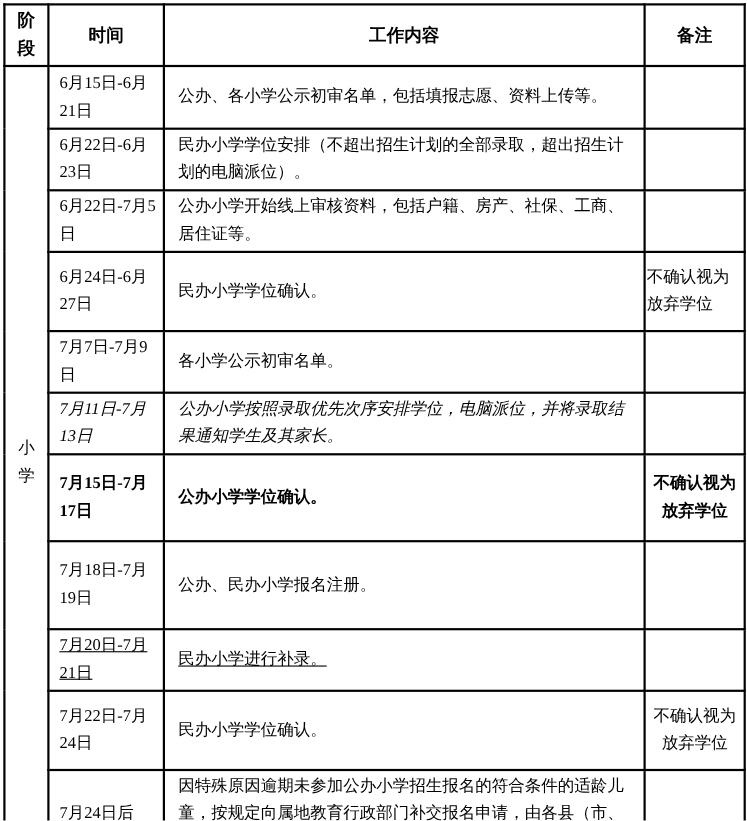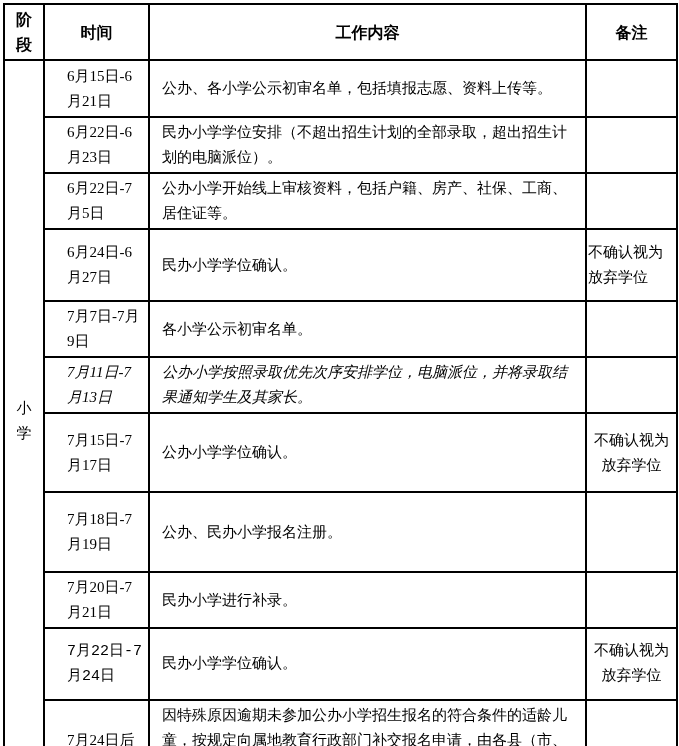--- a/index.html
+++ b/index.html
@@ -44,45 +44,45 @@
   }
   .vtext {
     display: inline-block;
     width: 1em;
     word-break: break-all;
     text-align: center;
     line-height: 25px;
   }
   td.time {
     text-align: left;
-    padding: 2px 6px 2px 22px;
+    padding: 2px 6px 2px 9px;
   }
   td.content {
     text-align: left;
     padding: 2px 10px 2px 12px;
   }
   td.remark {
     text-align: center;
     padding: 2px 1px;
   }
   td.remark.remark-left {
     text-align: left;
   }
   
   tr.hdr   { height: 53px; }
   tr.r0    { height: 57px; }
   tr.r1    { height: 55px; }
   tr.r2    { height: 52px; }
   tr.r3    { height: 72px; }
   tr.r4    { height: 51px; }
   tr.r5    { height: 55px; font-style: italic; }
-  tr.r6    { height: 79px; }
+  tr.r6    { height: 79px; font-weight: bold; }
   tr.r7    { height: 80px; }
-  tr.r8    { height: 55px; }
-  tr.r9    { height: 72px; font-family: Liberation Mono, monospace; }
+  tr.r8    { height: 55px; text-decoration: underline; }
+  tr.r9    { height: 72px; }
   tr.r10   { height: 73px; }
 </style>
 </head>
 <body>
 
 <table>
   <colgroup>
     <col class="col-stage">
     <col class="col-time">
     <col class="col-content">

